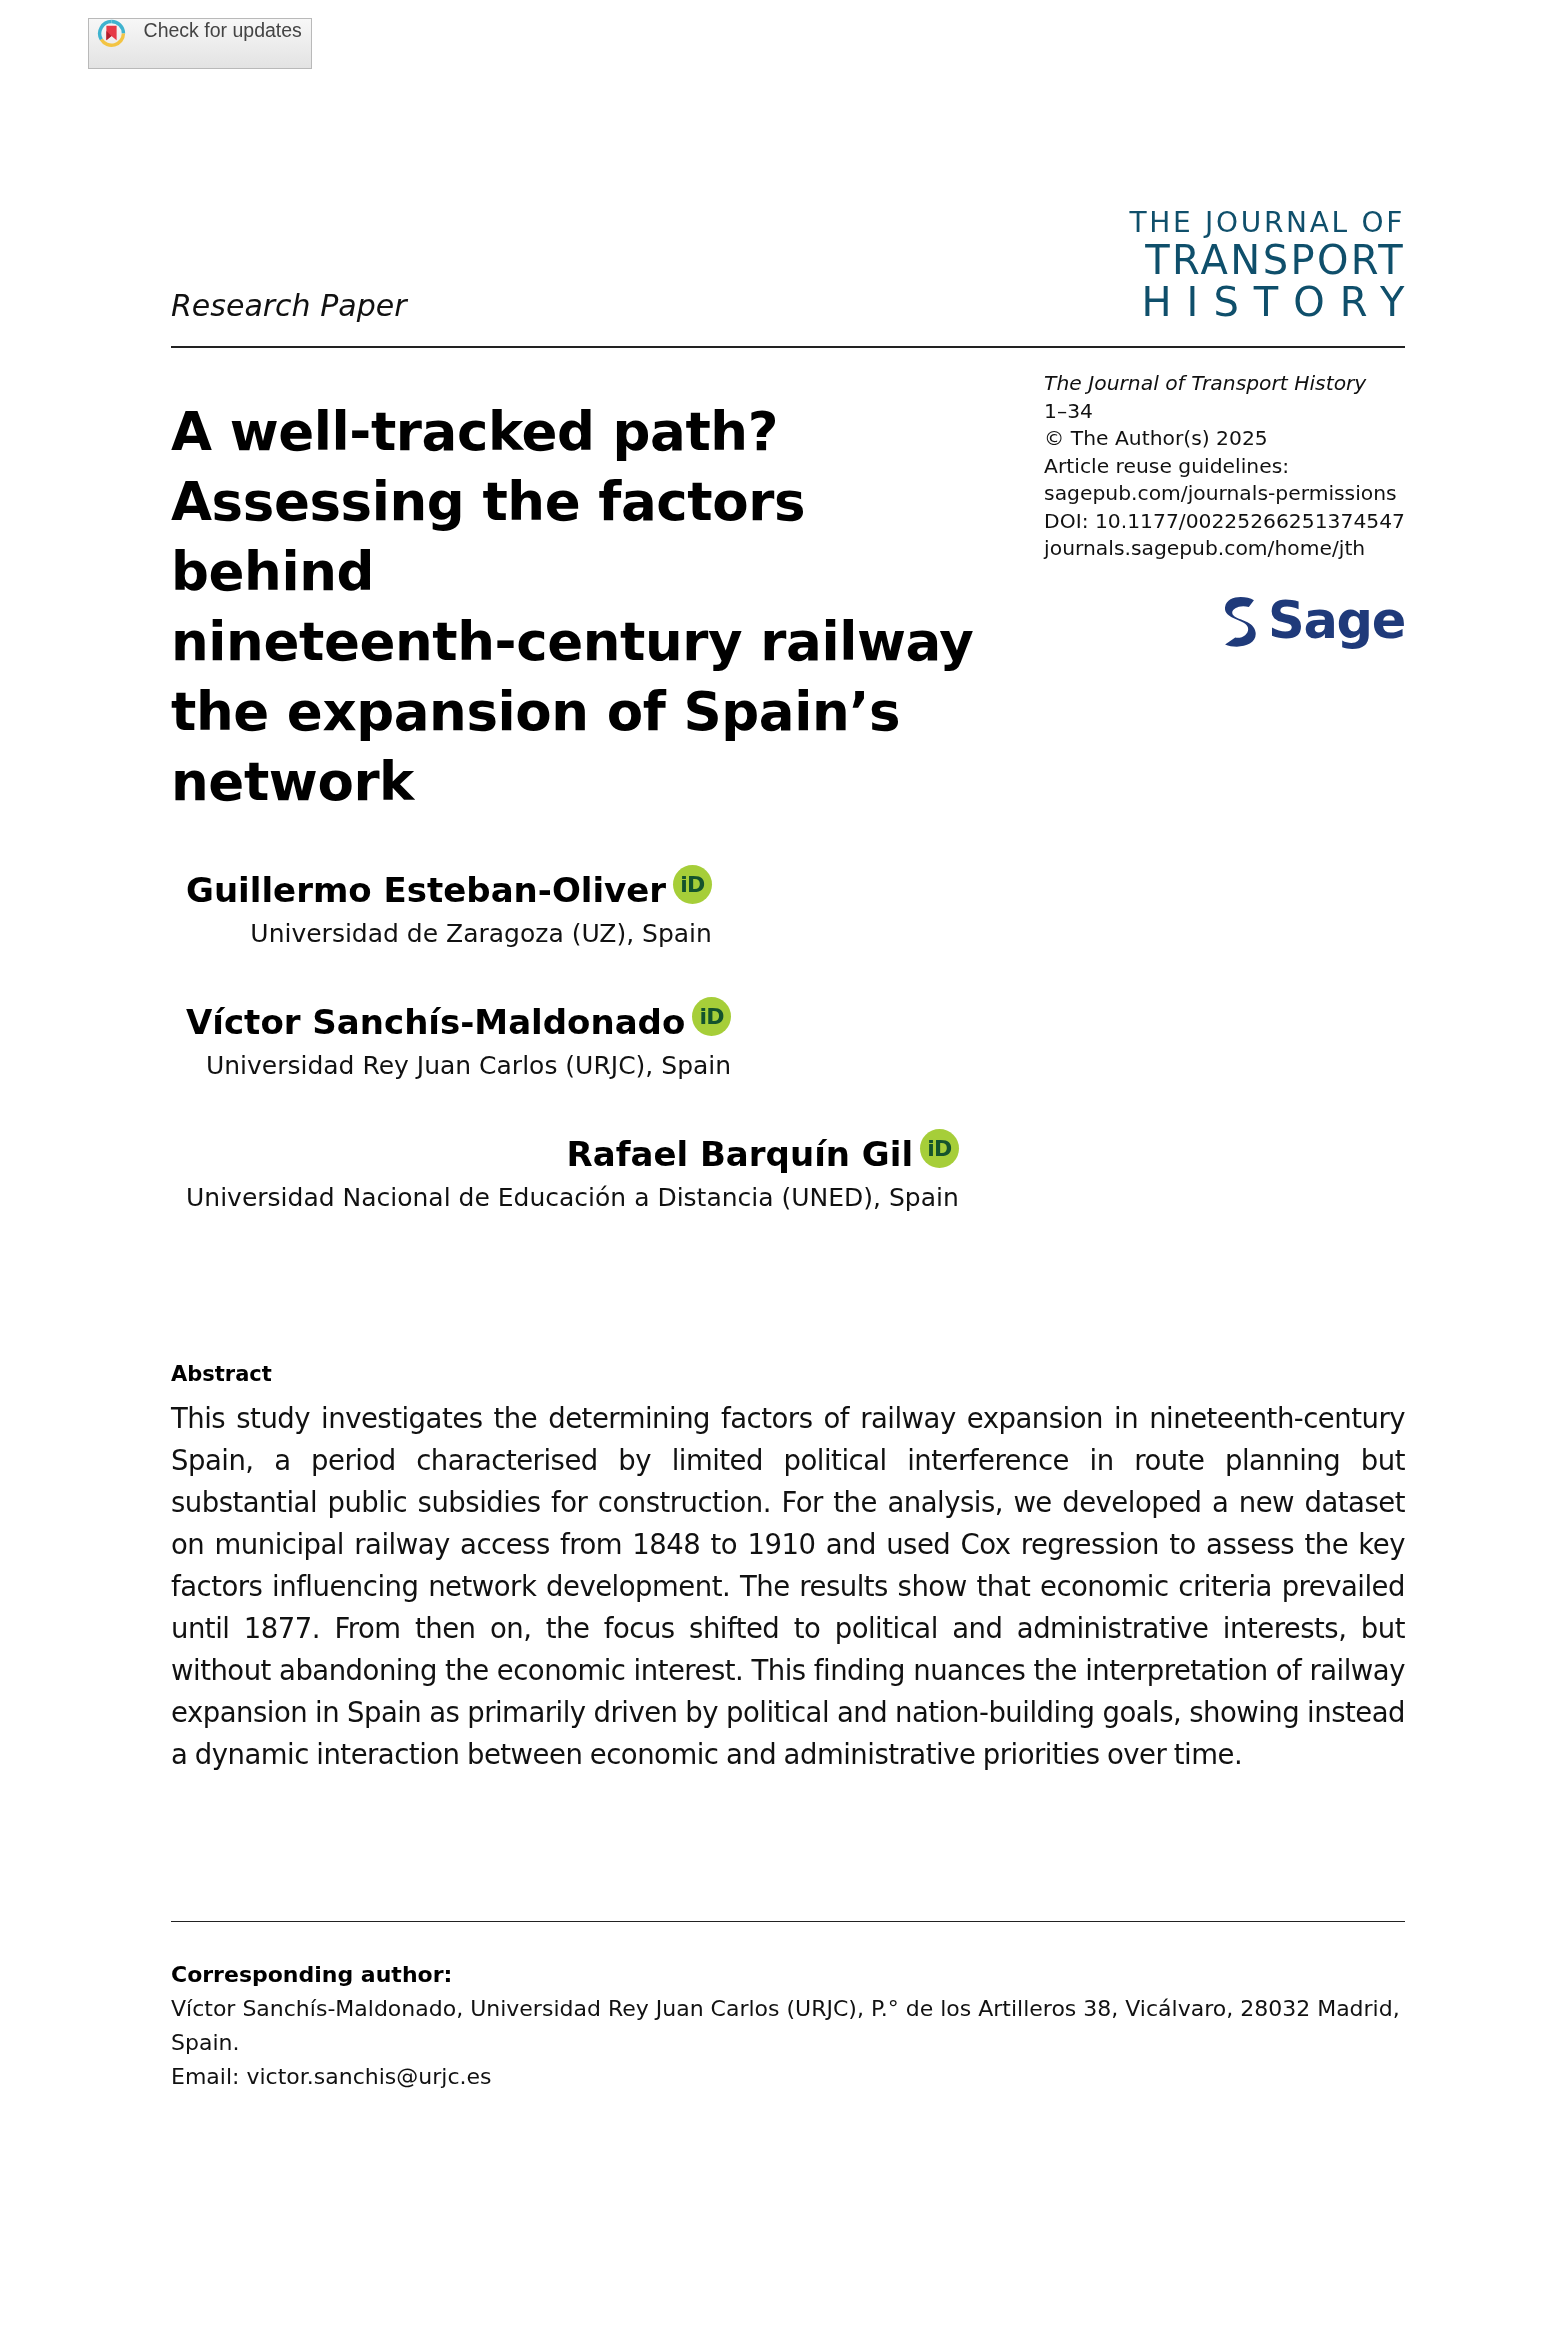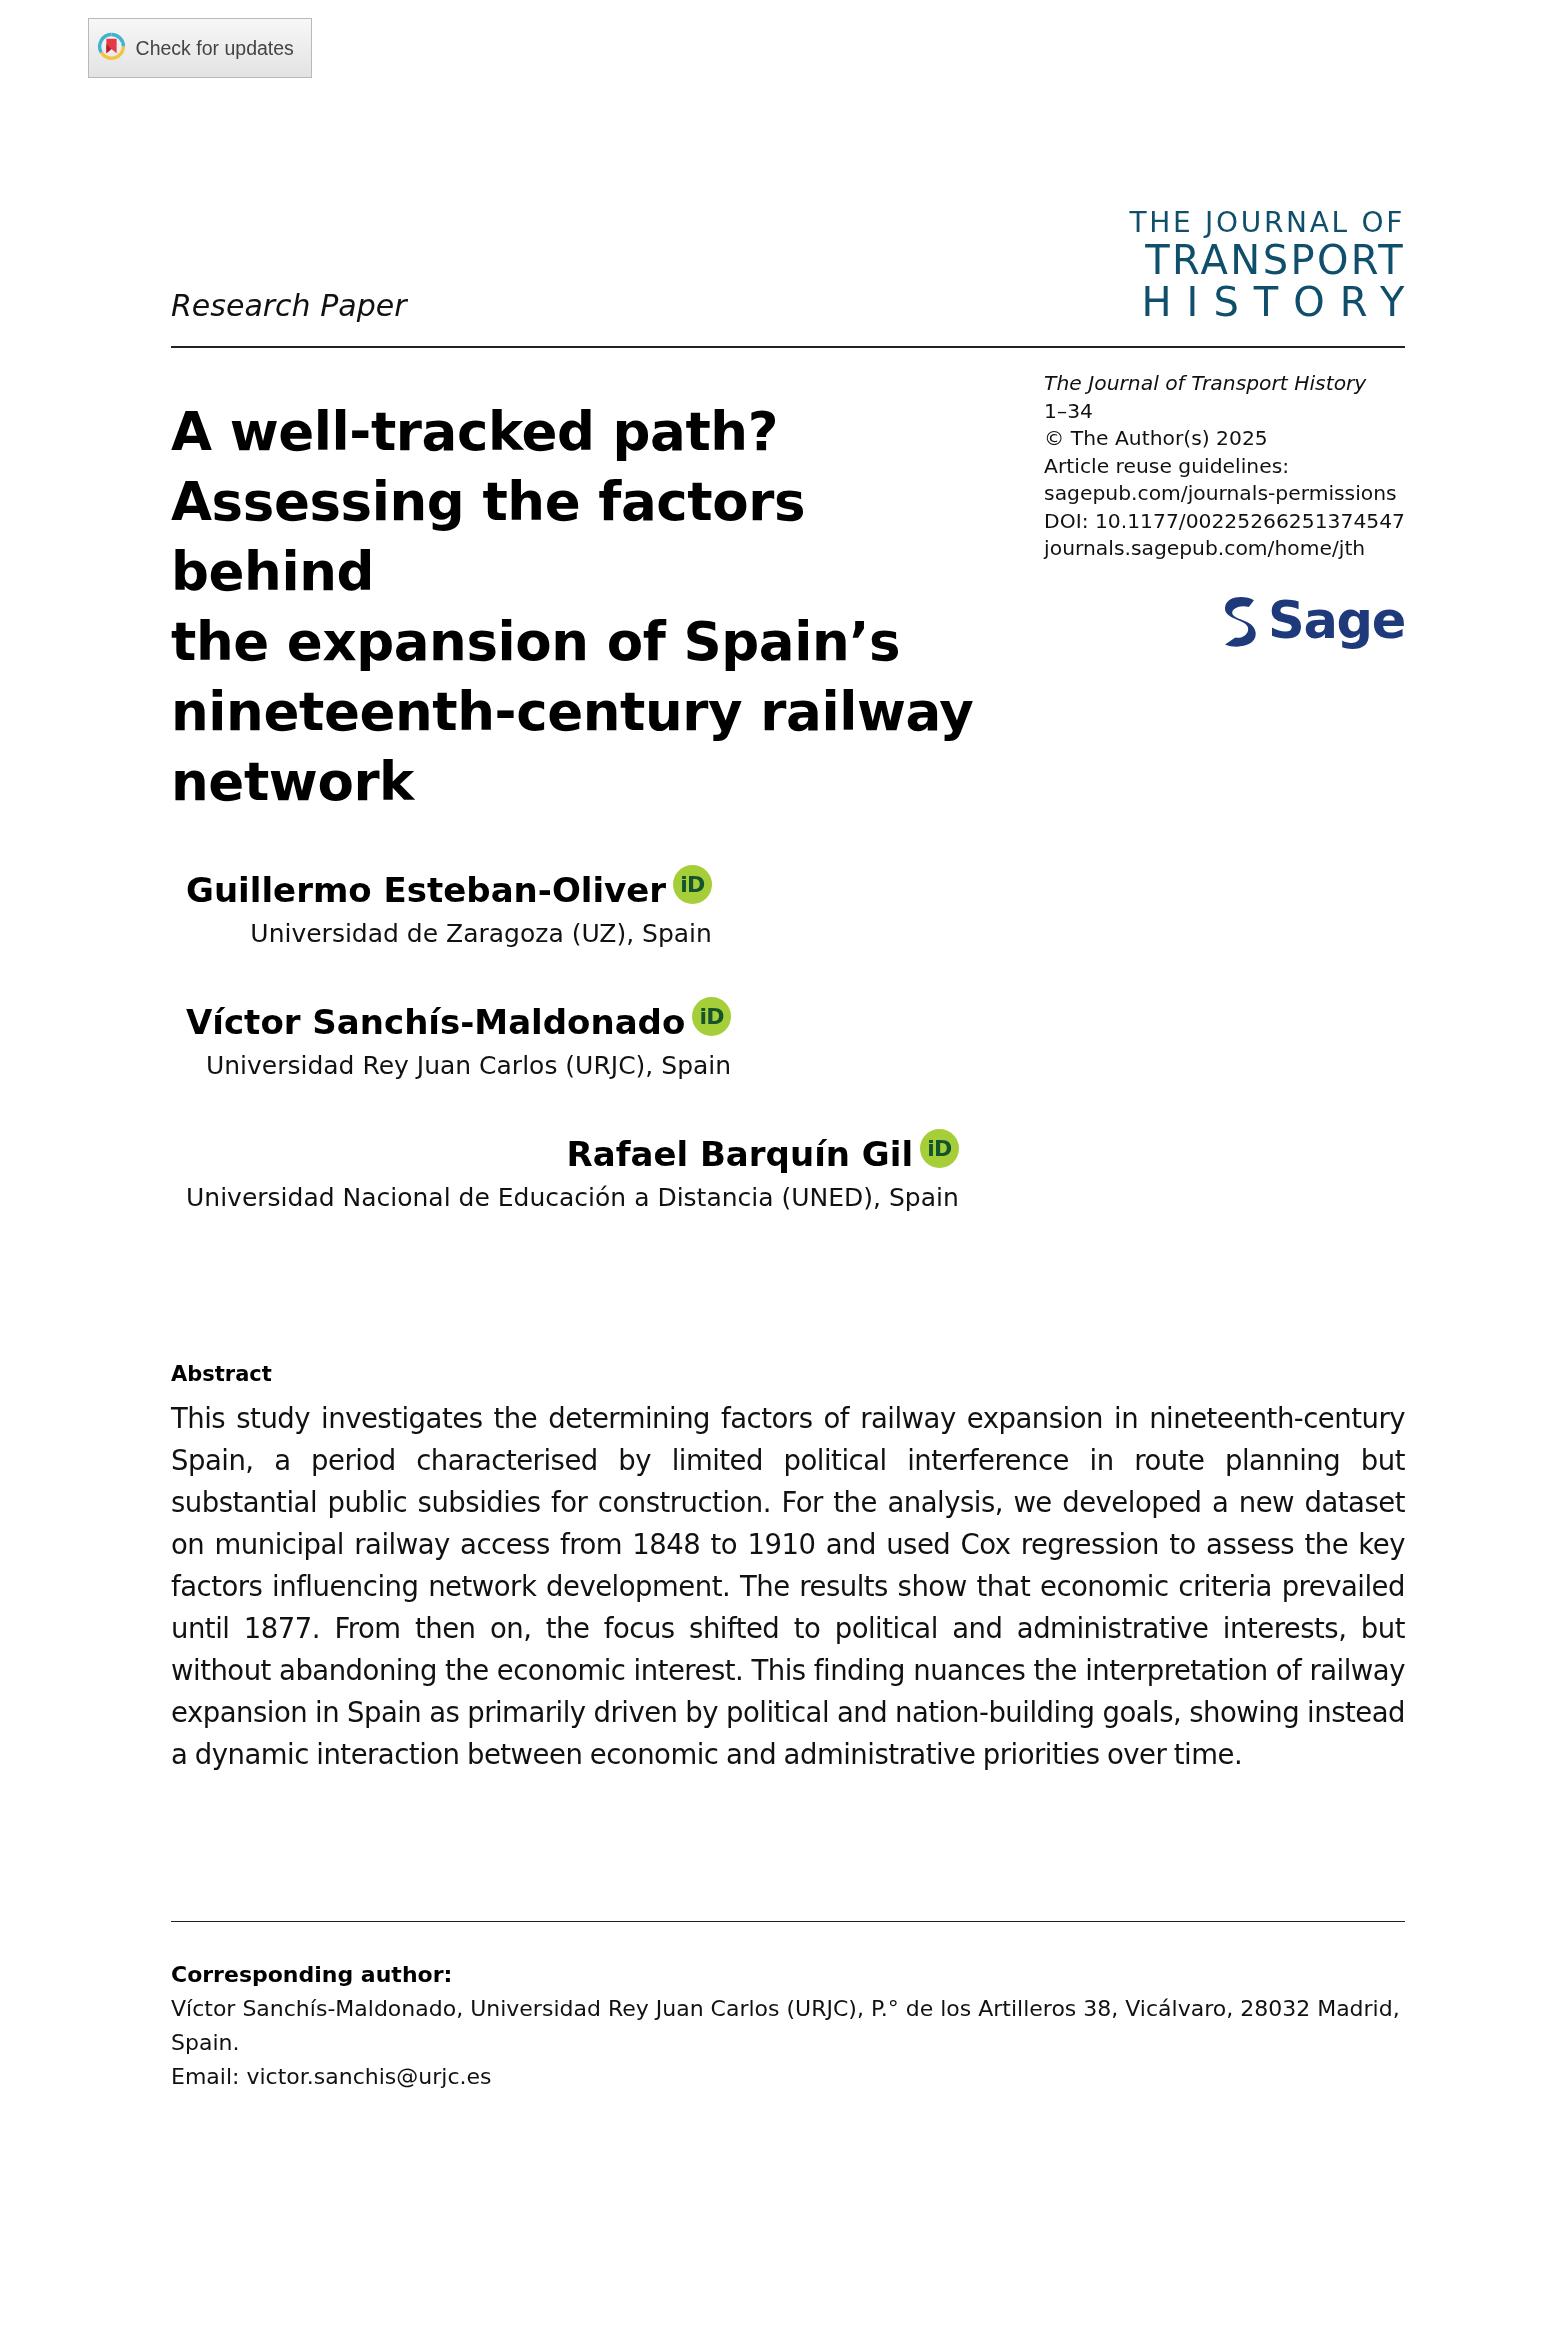--- a/index.html
+++ b/index.html
@@ -4,24 +4,24 @@
 <style>
   html, body { margin: 0; padding: 0; background: #ffffff; }
   body {
     width: 1561px; height: 2342px; position: relative; overflow: hidden;
     font-family: "DejaVu Sans", "Liberation Sans", sans-serif; color: #111;
   }
   .abs { position: absolute; }
 
   
   .cfu {
-    left: 88px; top: 18px; width: 224px; height: 60px; box-sizing: border-box;
+    left: 88px; top: 18px; width: 224px; height: 51px; box-sizing: border-box;
     border: 0.8px solid #b9b9b9;
     background: linear-gradient(#f7f7f7, #e3e3e3);
-    display: flex; align-items: center; gap: 10px; padding-left: 7.6px;
+    display: flex; align-items: flex-start; gap: 18px; padding-left: 7.6px;
     cursor: pointer;
   }
   .cfu-label { font-family: "Liberation Sans", sans-serif; font-size: 19.5px; color: #444; }
 
   
   .jlogo { right: 156px; top: 209px; text-align: right; color: #0f4f6b; font-family: "DejaVu Sans", sans-serif; line-height: 1; }
   .jlogo .l1 { font-size: 28px; letter-spacing: 2.7px; font-weight: 400; }
   .jlogo .l2 { font-size: 40px; letter-spacing: 2.4px; margin-top: 3.4px; }
   .jlogo .l3 { font-size: 40px; letter-spacing: 15px; margin-right: -14.4px; margin-top: 1.7px; }
 
@@ -90,22 +90,22 @@
   <div class="l2">TRANSPORT</div>
   <div class="l3">HISTORY</div>
 </div>
 
 <div class="abs rtype">Research Paper</div>
 <div class="abs rule-top"></div>
 
 <h1 class="abs title" style="margin:0;">
   <div>A well-tracked path?</div>
   <div>Assessing the factors behind</div>
+  <div>nineteenth-century railway</div>
   <div>the expansion of Spain’s</div>
-  <div>nineteenth-century railway</div>
   <div>network</div>
 </h1>
 
 <div class="abs meta">
   <div class="jname">The Journal of Transport History</div>
   <div>1–34</div>
   <div>© The Author(s) 2025</div>
   <div>Article reuse guidelines:</div>
   <div>sagepub.com/journals-permissions</div>
   <div>DOI: 10.1177/00225266251374547</div>

